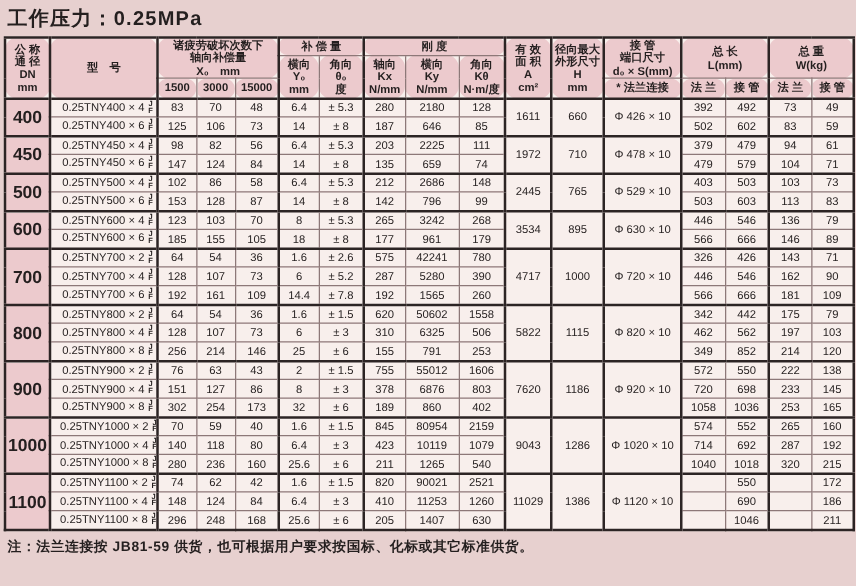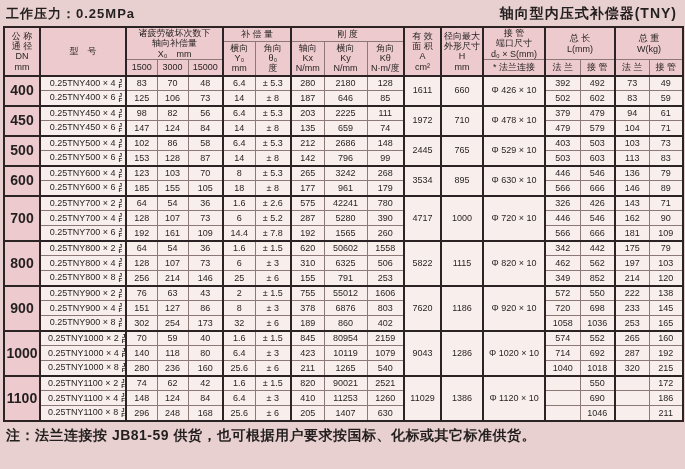--- a/index.html
+++ b/index.html
@@ -8,42 +8,43 @@
     width:685px; height:469px;
     background:#e7d0cf;
     font-family:"Liberation Sans", sans-serif;
     color:#241f1f;
     overflow:hidden;
   }
   .titlebar {
     display:flex; justify-content:space-between; align-items:baseline;
     padding:5px 8px 3px 6px;
   }
-  .title-left { font-size:13px; font-weight:bold; letter-spacing:1px; }
+  .title-left { font-size:16px; font-weight:bold; letter-spacing:1px; }
   .title-right { font-size:14px; font-weight:bold; letter-spacing:1px; }
 
   table.spec {
     border-collapse:collapse; table-layout:fixed;
     width:679px; margin:0 3px;
     background:#f8efec;
   }
   th, td {
     border:1px solid #8d7878;
     font-size:9px;
     text-align:center;
     padding:0 1px;
     overflow:hidden;
     line-height:1.15;
     height:15px;
   }
   thead th {
     background:#eccacd;
-    font-weight:normal;
+    font-weight:bold;
     white-space:pre-line;
     vertical-align:middle;
+    border-radius:10px;
   }
   thead tr.hr1 th { height:14px; }
   thead tr.hr2 th { height:26px; }
   thead tr.hr3 th { height:16px; }
   thead { border-top:2px solid #2c2424; border-bottom:2px solid #2c2424; }
   table.spec { border:2px solid #2c2424; }
 
   tbody th.dn {
     background:#eccacd;
     font-size:14px; font-weight:bold;
@@ -57,30 +58,29 @@
   .hv { border-right:2px solid #2c2424 !important; }
 
   .jf {
     display:inline-flex; flex-direction:column;
     font-size:6px; line-height:5px; font-style:normal;
     vertical-align:middle; margin-left:3px; font-weight:bold;
   }
   .jf i { font-style:normal; }
 
   .footnote {
-    font-size:14px; font-weight:bold;
+    font-size:11px; font-weight:bold;
     padding:5px 6px 0 6px; letter-spacing:0.5px;
   }
 </style>
 </head>
 <body>
 
 <div class="titlebar">
   <span class="title-left">工作压力：0.25MPa</span>
-  <span class="title-right">轴向型内压式补偿器(TNY)</span>
 </div>
 
 <table class="spec">
   <colgroup>
     <col style="width:36px">
       <col style="width:86px">
     <col style="width:31px">
       <col style="width:31px">
       <col style="width:35px">
     <col style="width:32px">

